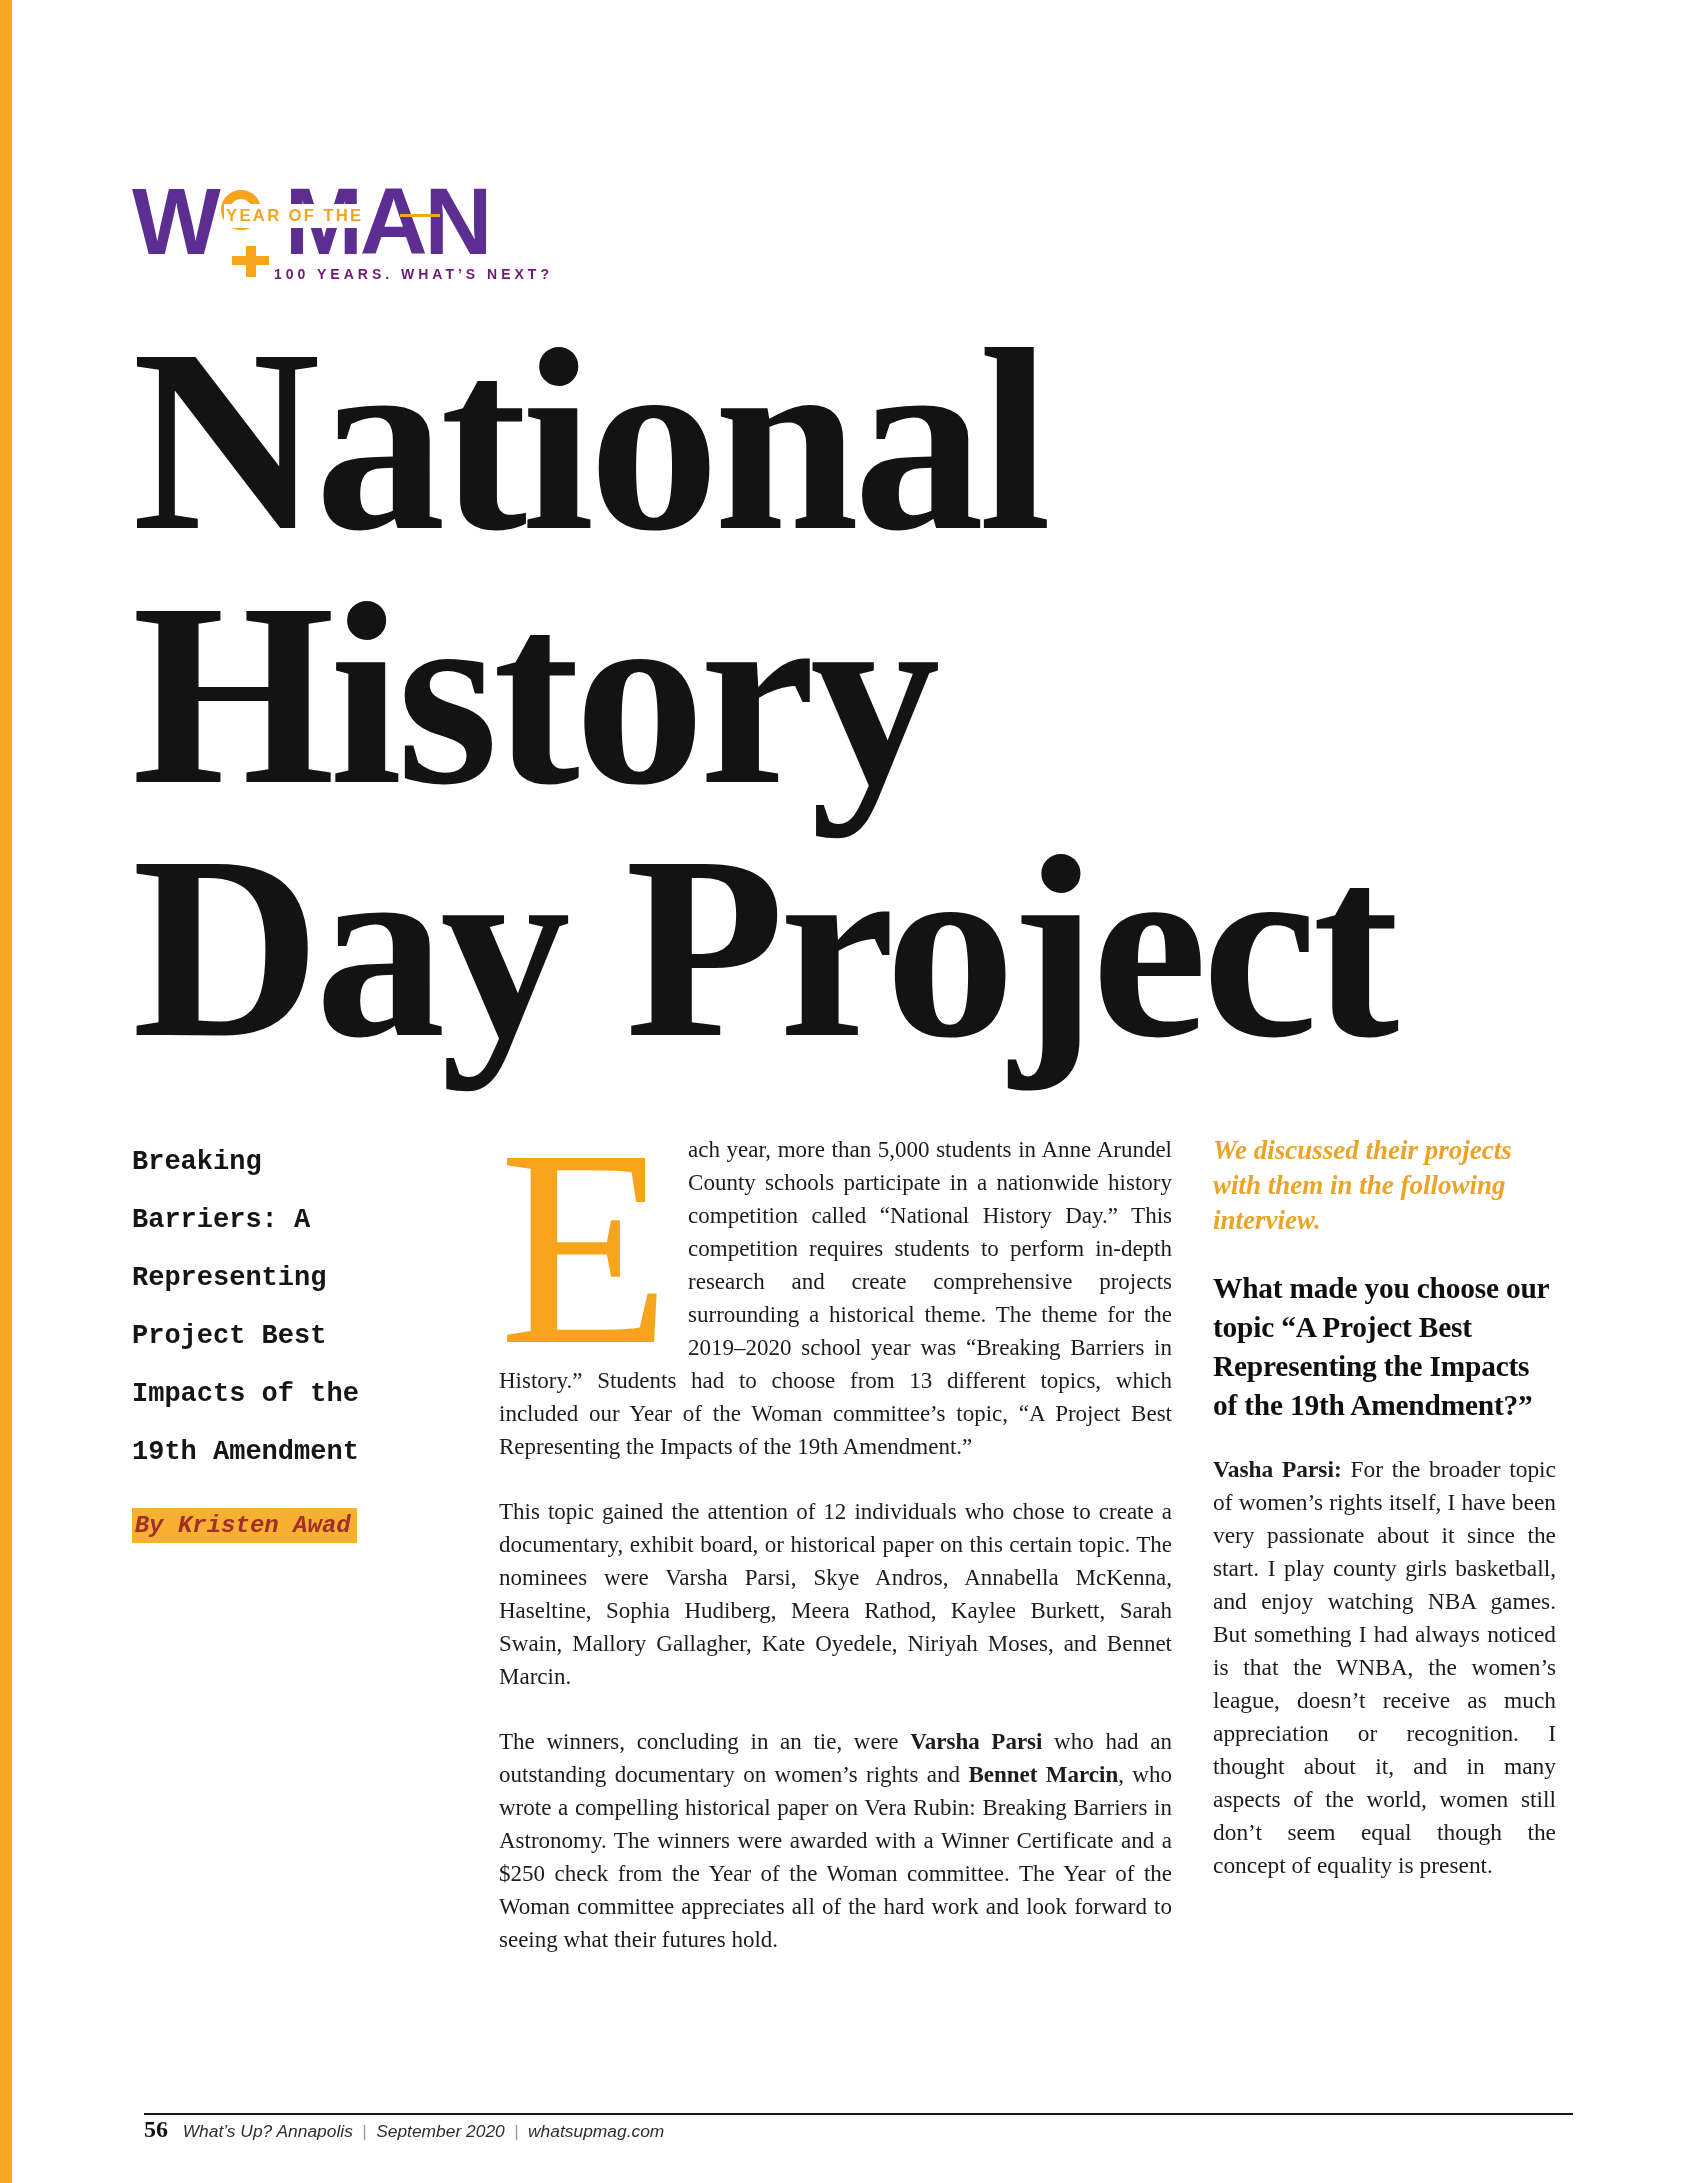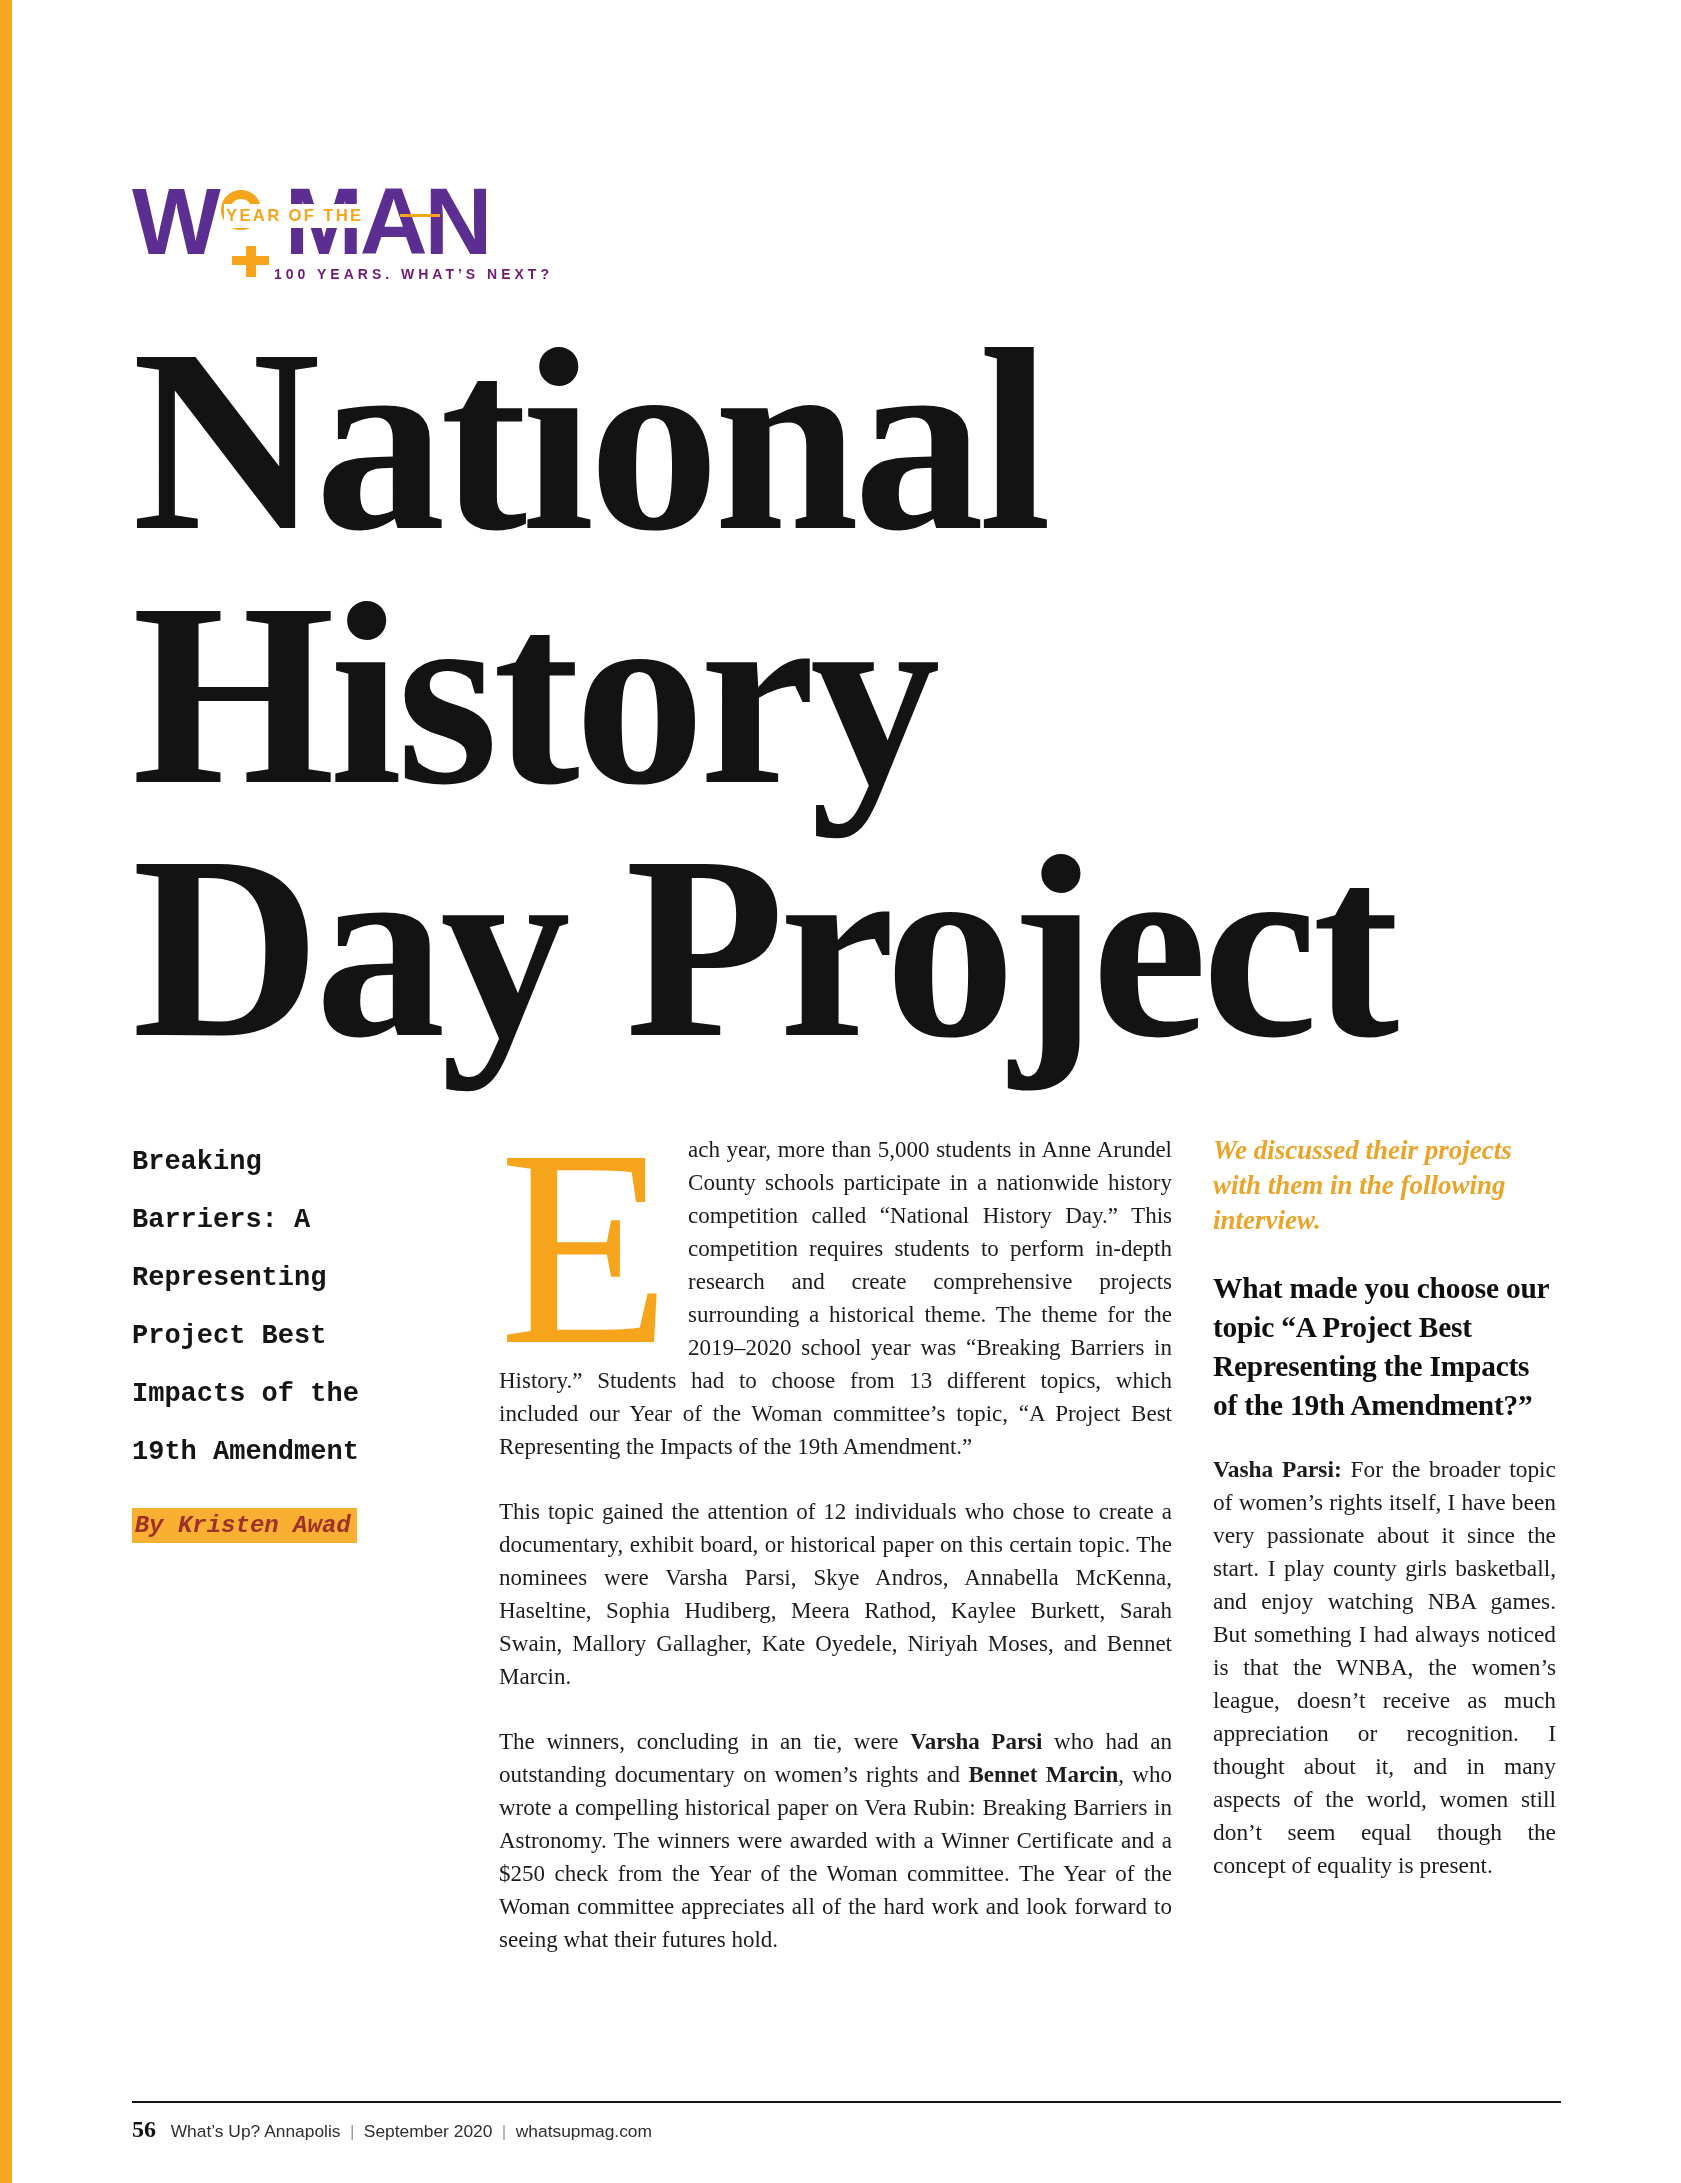--- a/index.html
+++ b/index.html
@@ -58,24 +58,24 @@
     font-size:281px; line-height:0.78; color:#F6A41C; margin:5.4px 17.4px 0 0; font-weight:400;
   }
   .b { font-weight:700; }
 
   
   .leadin { font-style:italic; font-weight:700; font-size:27px; line-height:35px; color:#EBA428; margin-bottom:31px; }
   .question { font-weight:700; font-size:29.4px; line-height:39px; color:#0f0f0f; letter-spacing:-0.2px; margin-bottom:28px;margin-top:22px; }
   .answer { font-size:23.4px; line-height:33px; text-align:justify; color:#1c1c1c; }
 
   
-  .footer { position:absolute; left:132px; bottom:40px; width:1429px; border-top:2px solid #161616; padding-top:13px;
+  .footer { position:absolute; left:144px; bottom:40px; width:1429px; border-top:2px solid #161616; padding-top:1px;
             display:flex; align-items:baseline; }
   .pagenum { font-family:"Liberation Serif","DejaVu Serif",serif; font-weight:700; font-size:24px; color:#111; margin-right:14.7px; }
-  .footer-text { font-family:"Liberation Sans","DejaVu Sans",sans-serif; font-size:17.4px; color:#2e2e2e; }
+  .footer-text { font-family:"Liberation Sans","DejaVu Sans",sans-serif; font-size:17.4px; color:#2e2e2e;font-style:italic; }
   .footer-sep { font-family:"Liberation Sans","DejaVu Sans",sans-serif; font-size:17.4px; color:#9a9a9a; margin:0 9.4px; }
 </style>
 </head>
 <body>
 
 <div class="page">
   <div class="edge-bar"></div>
 
   <div class="content">
 

